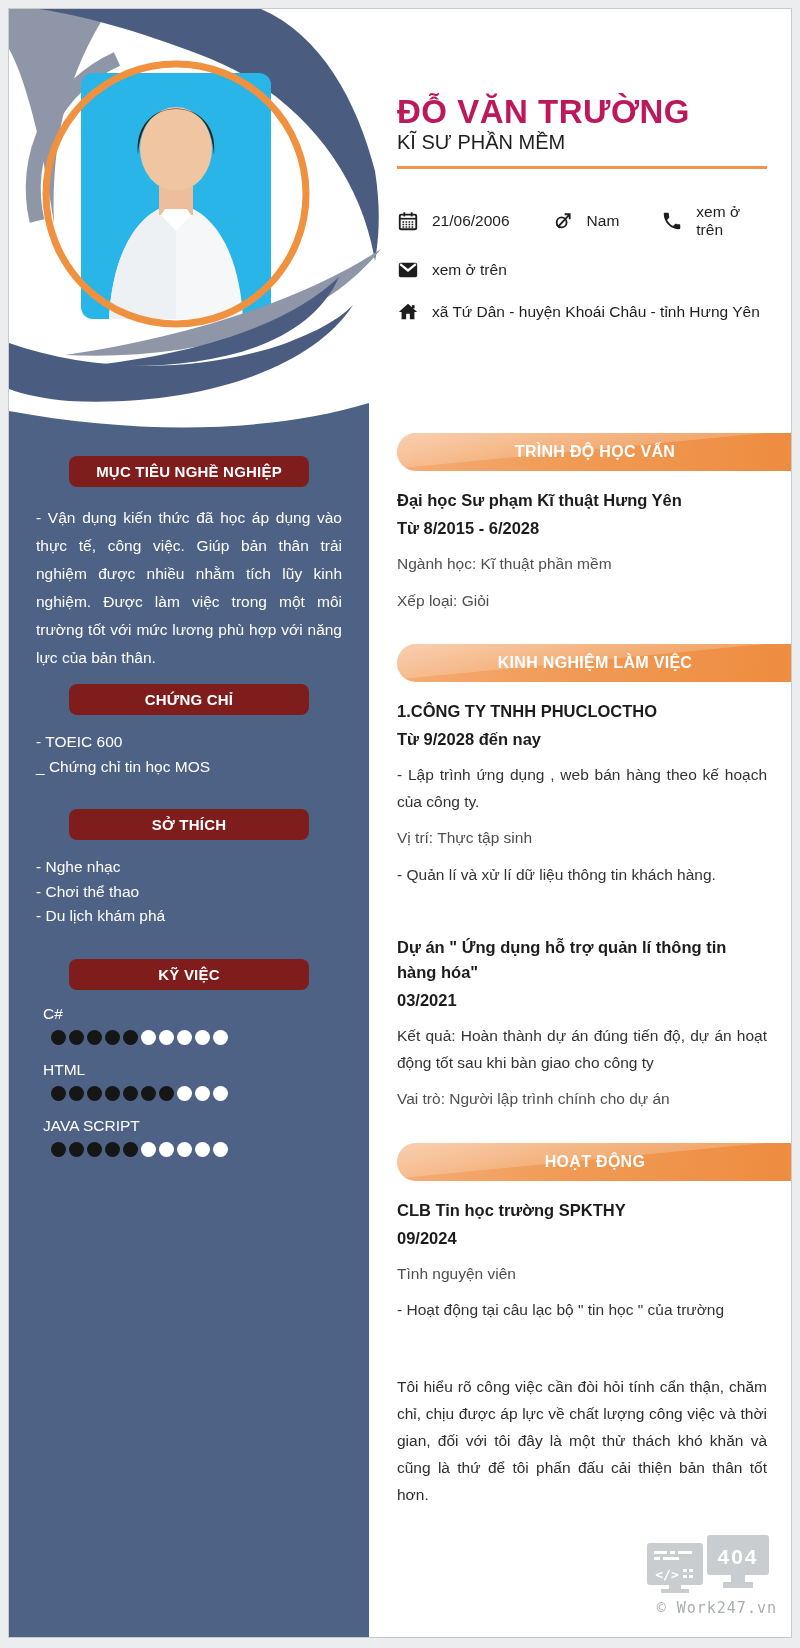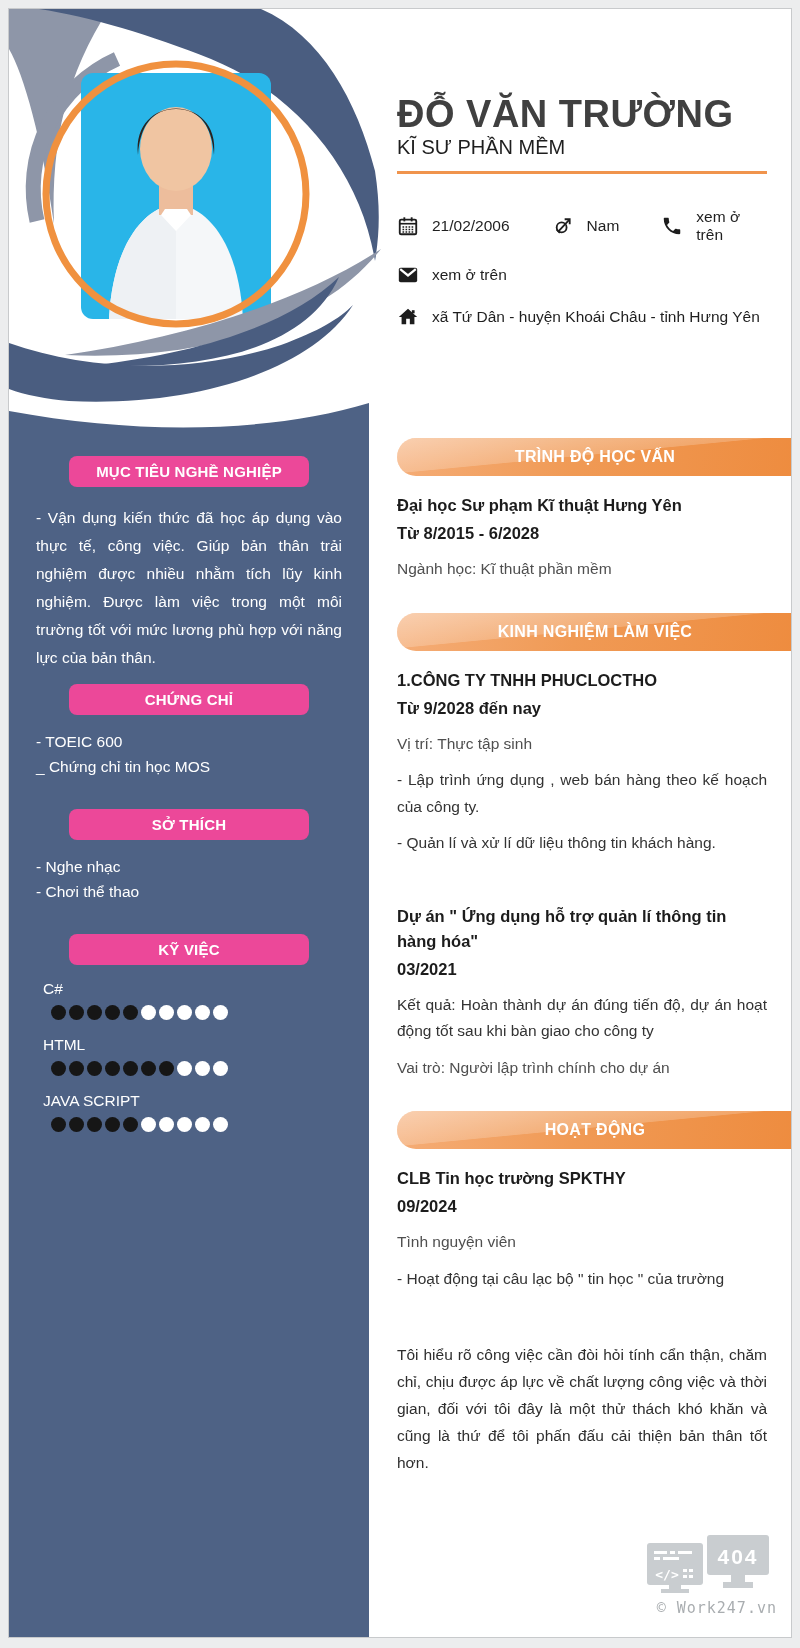--- a/index.html
+++ b/index.html
@@ -16,39 +16,39 @@
   }
   
   .sidebar{position:absolute;left:0;top:0;width:360px;height:100%;}
   .art{position:absolute;left:0;top:0;width:390px;height:432px;z-index:1;}
   .side-body{
     position:absolute;left:0;top:430px;bottom:0;width:360px;box-sizing:border-box;
     background:#4e6285;color:#fff;padding:17px 27px 0 27px;
   }
   .pill{
     width:240px;height:31px;line-height:31px;margin:0 auto;
-    background:#ec4899;border-radius:8px;text-align:center;
+    background:#7f1d1d;border-radius:8px;text-align:center;
     color:#fff;font-weight:bold;font-size:15px;letter-spacing:.2px;
   }
   .pill.mt1{margin-top:12px;}
   .pill.mt2{margin-top:30px;}
   .side-par{margin-top:17px;font-size:15.5px;line-height:28px;text-align:justify;}
   .side-list{margin-top:15px;font-size:15.5px;line-height:24.5px;}
   .side-list div{margin-top:0;}
   .skills{margin-top:10px;padding-left:7px;}
   .skill{margin-top:15px;}
   .skill-name{font-size:15.5px;}
   .dots{margin-top:7px;padding-left:8px;height:16px;}
   .dot{display:inline-block;width:15px;height:15px;border-radius:50%;
        background:#ffffff;margin-right:3px;vertical-align:top;}
   .dot.filled{background:#161616;}
   
   .main{margin-left:360px;width:424px;position:relative;z-index:2;box-sizing:border-box;}
   .header{padding:84px 26px 0 28px;}
-  .name{font-size:38px;font-weight:800;color:#404040;letter-spacing:.5px;}
+  .name{font-size:33px;font-weight:800;color:#be185d;letter-spacing:.5px;}
   .jobtitle{font-size:20px;color:#1e1e1e;}
   .rule{margin-top:12px;height:3px;background:#f0944d;}
   .contacts{margin-top:34px;}
   .c-row{display:flex;align-items:center;margin-top:20px;}
   .c-row:first-child{margin-top:0;}
   .c-item{display:flex;align-items:center;}
   .c-item + .c-item{margin-left:42px;}
   .c-icon{width:22px;height:22px;color:#1d1d1d;flex:none;}
   .c-icon svg{display:block;width:22px;height:22px;}
   .c-text{margin-left:13px;font-size:15.5px;color:#1f1f1f;}
@@ -127,20 +127,21 @@
       <div class="pill mt1"><span>CHỨNG CHỈ</span></div>
       <div class="side-list">
         <div>- TOEIC 600</div>
         <div>_ Chứng chỉ tin học MOS</div>
       </div>
 
       <div class="pill mt2"><span>SỞ THÍCH</span></div>
       <div class="side-list">
         <div>- Nghe nhạc</div>
         <div>- Chơi thể thao</div>
+        <div>- Du lịch khám phá</div>
       </div>
 
       <div class="pill mt2"><span>KỸ VIỆC</span></div>
       <div class="skills">
         <div class="skill">
           <div class="skill-name">C#</div>
           <div class="dots"><span class="dot filled"></span><span class="dot filled"></span><span class="dot filled"></span><span class="dot filled"></span><span class="dot filled"></span><span class="dot"></span><span class="dot"></span><span class="dot"></span><span class="dot"></span><span class="dot"></span></div>
         </div>
         <div class="skill">
           <div class="skill-name">HTML</div>
@@ -169,21 +170,21 @@
               <svg viewBox="0 0 24 24" stroke="currentColor" fill="none">
                 <rect x="3" y="5" width="18" height="16" rx="1.5" stroke-width="2"></rect>
                 <line x1="8" y1="2.5" x2="8" y2="7" stroke-width="2"></line>
                 <line x1="16" y1="2.5" x2="16" y2="7" stroke-width="2"></line>
                 <line x1="3" y1="9.5" x2="21" y2="9.5" stroke-width="1.8"></line>
                 <line x1="6" y1="13" x2="18.5" y2="13" stroke-width="1.7" stroke-dasharray="1.8 1.5"></line>
                 <line x1="6" y1="15.8" x2="18.5" y2="15.8" stroke-width="1.7" stroke-dasharray="1.8 1.5"></line>
                 <line x1="6" y1="18.6" x2="18.5" y2="18.6" stroke-width="1.7" stroke-dasharray="1.8 1.5"></line>
               </svg>
             </span>
-            <span class="c-text">21/02/2006</span>
+            <span class="c-text">21/06/2006</span>
           </div>
           <div class="c-item">
             <span class="c-icon">
               <svg viewBox="0 0 24 24" stroke="currentColor" fill="none">
                 <circle cx="10.5" cy="13.5" r="5.4" stroke-width="2"></circle>
                 <line x1="6.5" y1="18.5" x2="19" y2="5" stroke-width="2"></line>
                 <polyline points="13.8,4.6 19.3,4.6 19.3,10.1" stroke-width="2"></polyline>
                 <line x1="5.2" y1="16" x2="8.6" y2="19.4" stroke-width="2"></line>
               </svg>
             </span>
@@ -226,32 +227,33 @@
     <div class="sections">
 
       <section class="section">
         <div class="ribbon">
           <span>TRÌNH ĐỘ HỌC VẤN</span>
         </div>
         <div class="section-body">
           <div class="h4">Đại học Sư phạm Kĩ thuật Hưng Yên</div>
           <div class="h4 date">Từ 8/2015 - 6/2028</div>
           <div class="row muted">Ngành học: Kĩ thuật phần mềm</div>
+          <div class="row muted">Xếp loại: Giỏi</div>
         </div>
       </section>
 
       <section class="section">
         <div class="ribbon">
           <span>KINH NGHIỆM LÀM VIỆC</span>
         </div>
         <div class="section-body">
           <div class="h4">1.CÔNG TY TNHH PHUCLOCTHO</div>
           <div class="h4 date">Từ 9/2028 đến nay</div>
+          <div class="row">- Lập trình ứng dụng , web bán hàng theo kế hoạch của công ty.</div>
           <div class="row muted">Vị trí: Thực tập sinh</div>
-          <div class="row">- Lập trình ứng dụng , web bán hàng theo kế hoạch của công ty.</div>
           <div class="row">- Quản lí và xử lí dữ liệu thông tin khách hàng.</div>
         </div>
       </section>
 
       <section class="section">
         <div class="section-body">
           <div class="h4">Dự án " Ứng dụng hỗ trợ quản lí thông tin hàng hóa"</div>
           <div class="h4 date">03/2021</div>
           <div class="row">Kết quả: Hoàn thành dự án đúng tiến độ, dự án hoạt động tốt sau khi bàn giao cho công ty</div>
           <div class="row muted">Vai trò: Người lập trình chính cho dự án</div>

